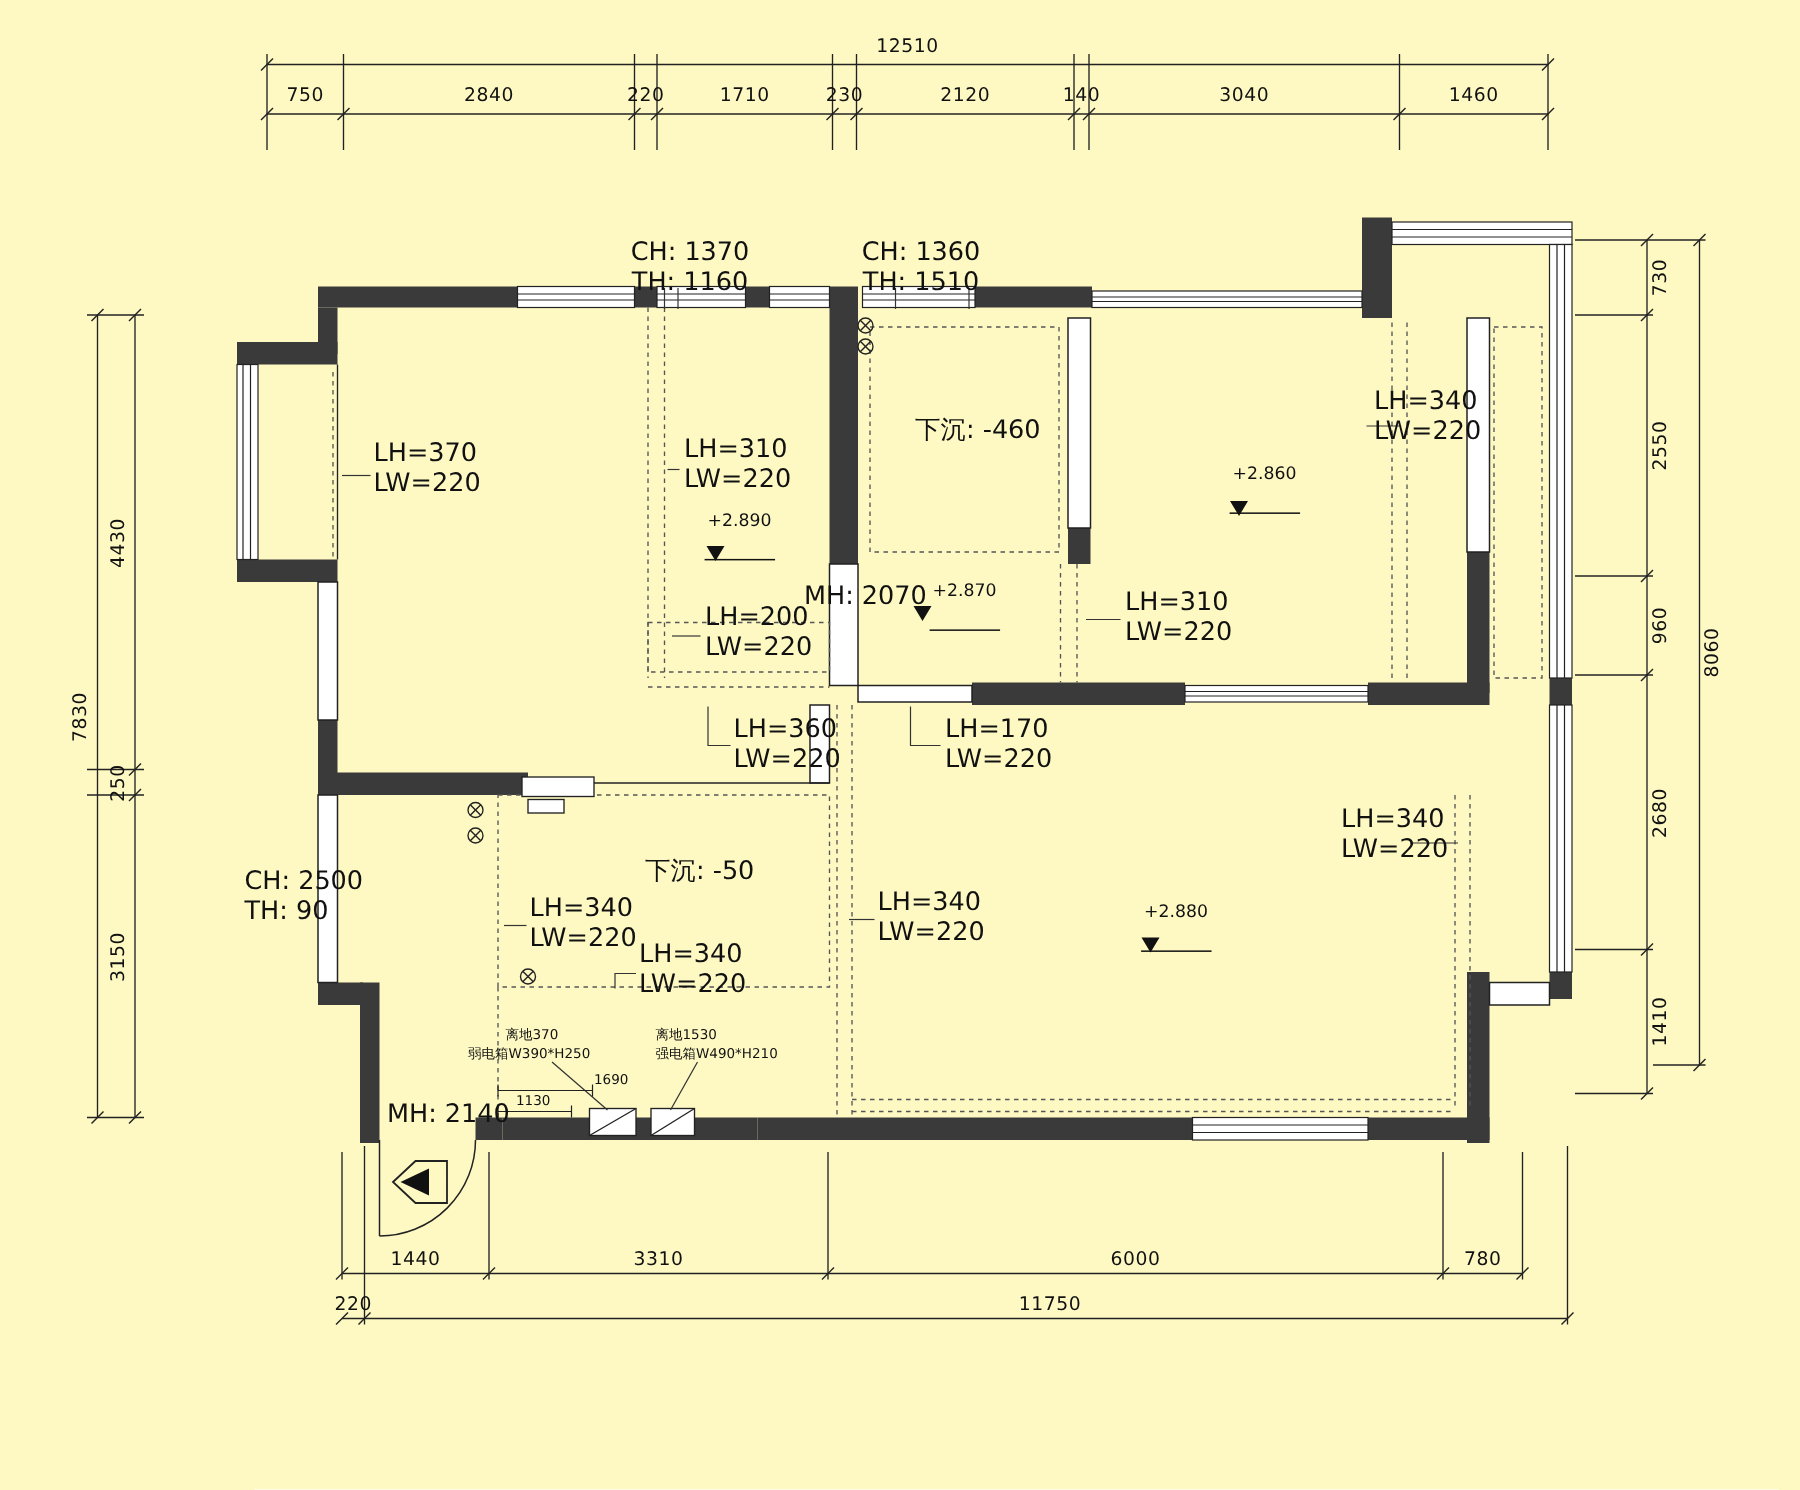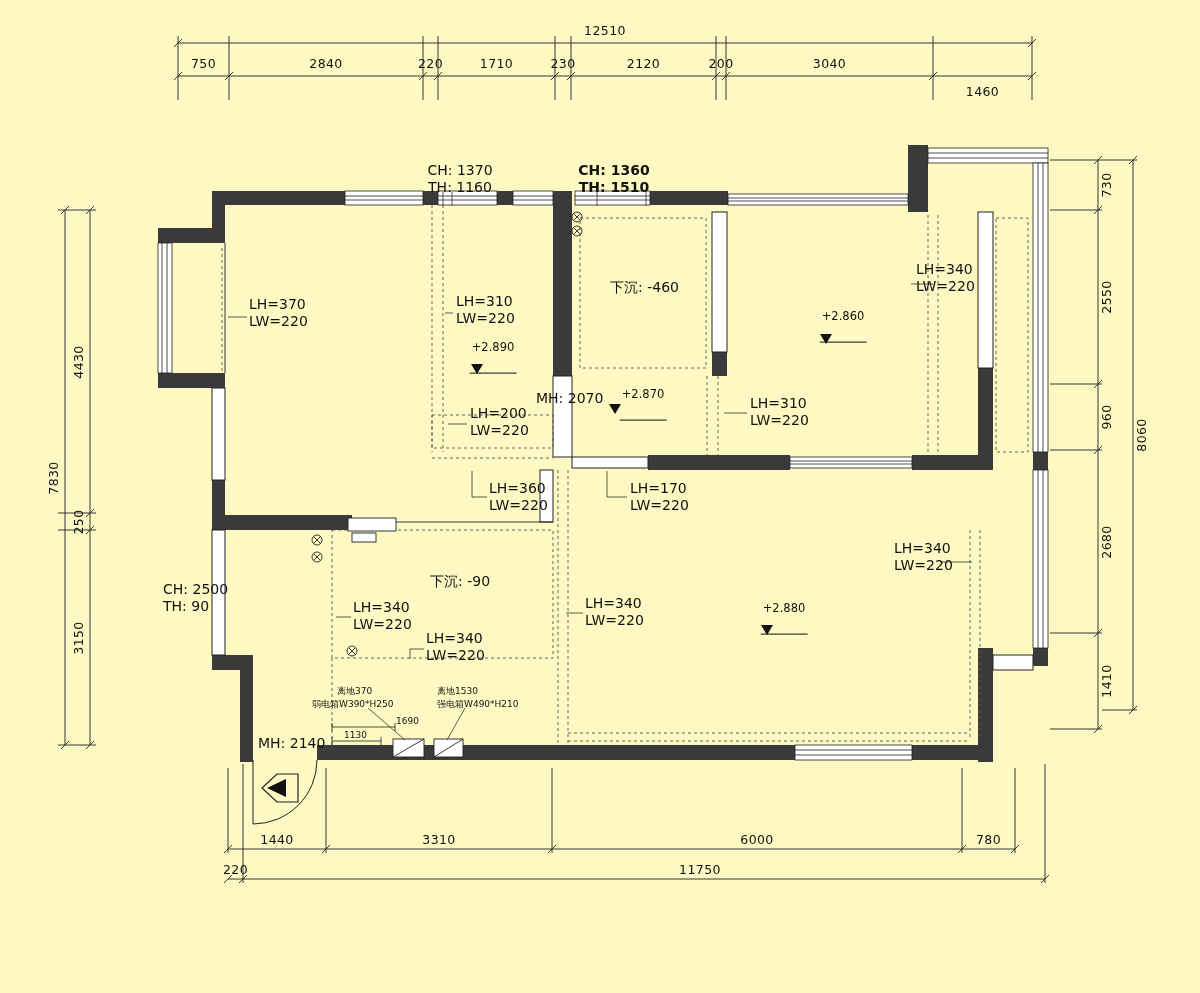--- a/index.html
+++ b/index.html
@@ -1,20 +1,20 @@
 <!DOCTYPE html>
 <html><head>
 <meta charset="utf-8">
 <style>
   html,body{margin:0;padding:0;background:#ffffff;}
   body{font-family:"DejaVu Sans","Liberation Sans",sans-serif;}
   #canvas{position:relative;width:1200px;height:993px;background:#fef9c3;overflow:hidden;}
   #plan-svg{position:absolute;left:0;top:0;}
   #labels{position:absolute;left:0;top:0;width:100%;height:100%;pointer-events:none;}
-  .lbl{position:absolute;color:#111;font-size:14px;line-height:1.2;white-space:pre-line;
+  .lbl{position:absolute;color:#111;font-size:17px;line-height:1.2;white-space:pre-line;
        transform:translate(-50%,-50%);text-align:center;}
   .lbl.left{transform:translate(0,-50%);text-align:left;}
   .lbl.small{font-size:9px;}
   .lbl.dim{font-size:12.5px;letter-spacing:.4px;}
   .lbl.vert{transform:translate(-50%,-50%) rotate(-90deg);white-space:nowrap;}
   .lbl.elev{font-size:11.5px;border-bottom:1.3px solid #111;padding:0 2px 18px 2px;}
 </style>
 </head>
 <body>
 
@@ -272,42 +272,42 @@
 </svg>
 
 <div id="labels">
       <div class="lbl dim" style="left: 605px; top: 30px;">12510</div>
       <div class="lbl dim" style="left: 203.5px; top: 63px;">750</div>
       <div class="lbl dim" style="left: 326px; top: 63px;">2840</div>
       <div class="lbl dim" style="left: 430.5px; top: 63px;">220</div>
       <div class="lbl dim" style="left: 496.5px; top: 63px;">1710</div>
       <div class="lbl dim" style="left: 563px; top: 63px;">230</div>
       <div class="lbl dim" style="left: 643.5px; top: 63px;">2120</div>
-      <div class="lbl dim" style="left: 721px; top: 63px;">200</div>
+      <div class="lbl dim" style="left: 721px; top: 63px;">140</div>
       <div class="lbl dim" style="left: 829.5px; top: 63px;">3040</div>
-      <div class="lbl dim" style="left: 982.5px; top: 63px; margin-top: 28px;">1460</div>
+      <div class="lbl dim" style="left: 982.5px; top: 63px;">1460</div>
       <div class="lbl dim vert" style="left: 53px; top: 477.5px;">7830</div>
       <div class="lbl dim vert" style="left: 78px; top: 361.5px;">4430</div>
       <div class="lbl dim vert" style="left: 78px; top: 521.5px;">250</div>
       <div class="lbl dim vert" style="left: 78px; top: 637.5px;">3150</div>
       <div class="lbl dim vert" style="left: 1106px; top: 185px;">730</div>
       <div class="lbl dim vert" style="left: 1106px; top: 297px;">2550</div>
       <div class="lbl dim vert" style="left: 1106px; top: 417px;">960</div>
       <div class="lbl dim vert" style="left: 1106px; top: 541.5px;">2680</div>
       <div class="lbl dim vert" style="left: 1106px; top: 681px;">1410</div>
       <div class="lbl dim vert" style="left: 1141px; top: 435px;">8060</div>
       <div class="lbl dim" style="left: 277px; top: 839px;">1440</div>
       <div class="lbl dim" style="left: 439px; top: 839px;">3310</div>
       <div class="lbl dim" style="left: 757px; top: 839px;">6000</div>
       <div class="lbl dim" style="left: 988.5px; top: 839px;">780</div>
       <div class="lbl dim" style="left: 235.5px; top: 869px;">220</div>
       <div class="lbl dim" style="left: 700px; top: 869px;">11750</div>
       <div class="lbl" style="left: 460px; top: 179px;">CH: 1370
 TH: 1160</div>
-      <div class="lbl" style="left: 614px; top: 179px; font-weight: bold;">CH: 1360
+      <div class="lbl" style="left: 614px; top: 179px;">CH: 1360
 TH: 1510</div>
       <div class="lbl  left" style="left: 249px; top: 313px;">LH=370
 LW=220</div>
       <div class="lbl  left" style="left: 456px; top: 310px;">LH=310
 LW=220</div>
       <div class="lbl  left" style="left: 610px; top: 287px;">下沉: -460</div>
       <div class="lbl  left" style="left: 916px; top: 278px;">LH=340
 LW=220</div>
       <div class="lbl elev" style="left: 843px; top: 326px;">+2.860</div>
       <div class="lbl elev" style="left: 493px; top: 357px;">+2.890</div>
@@ -316,21 +316,21 @@
       <div class="lbl  left" style="left: 470px; top: 422px;">LH=200
 LW=220</div>
       <div class="lbl  left" style="left: 750px; top: 412px;">LH=310
 LW=220</div>
       <div class="lbl  left" style="left: 489px; top: 497px;">LH=360
 LW=220</div>
       <div class="lbl  left" style="left: 630px; top: 497px;">LH=170
 LW=220</div>
       <div class="lbl  left" style="left: 894px; top: 557px;">LH=340
 LW=220</div>
-      <div class="lbl  left" style="left: 430px; top: 581px;">下沉: -90</div>
+      <div class="lbl  left" style="left: 430px; top: 581px;">下沉: -50</div>
       <div class="lbl  left" style="left: 163px; top: 598px;">CH: 2500
 TH: 90</div>
       <div class="lbl  left" style="left: 353px; top: 616px;">LH=340
 LW=220</div>
       <div class="lbl  left" style="left: 585px; top: 612px;">LH=340
 LW=220</div>
       <div class="lbl elev" style="left: 784px; top: 618px;">+2.880</div>
       <div class="lbl  left" style="left: 426px; top: 647px;">LH=340
 LW=220</div>
       <div class="lbl small left" style="left: 337px; top: 691px;">离地370</div>

